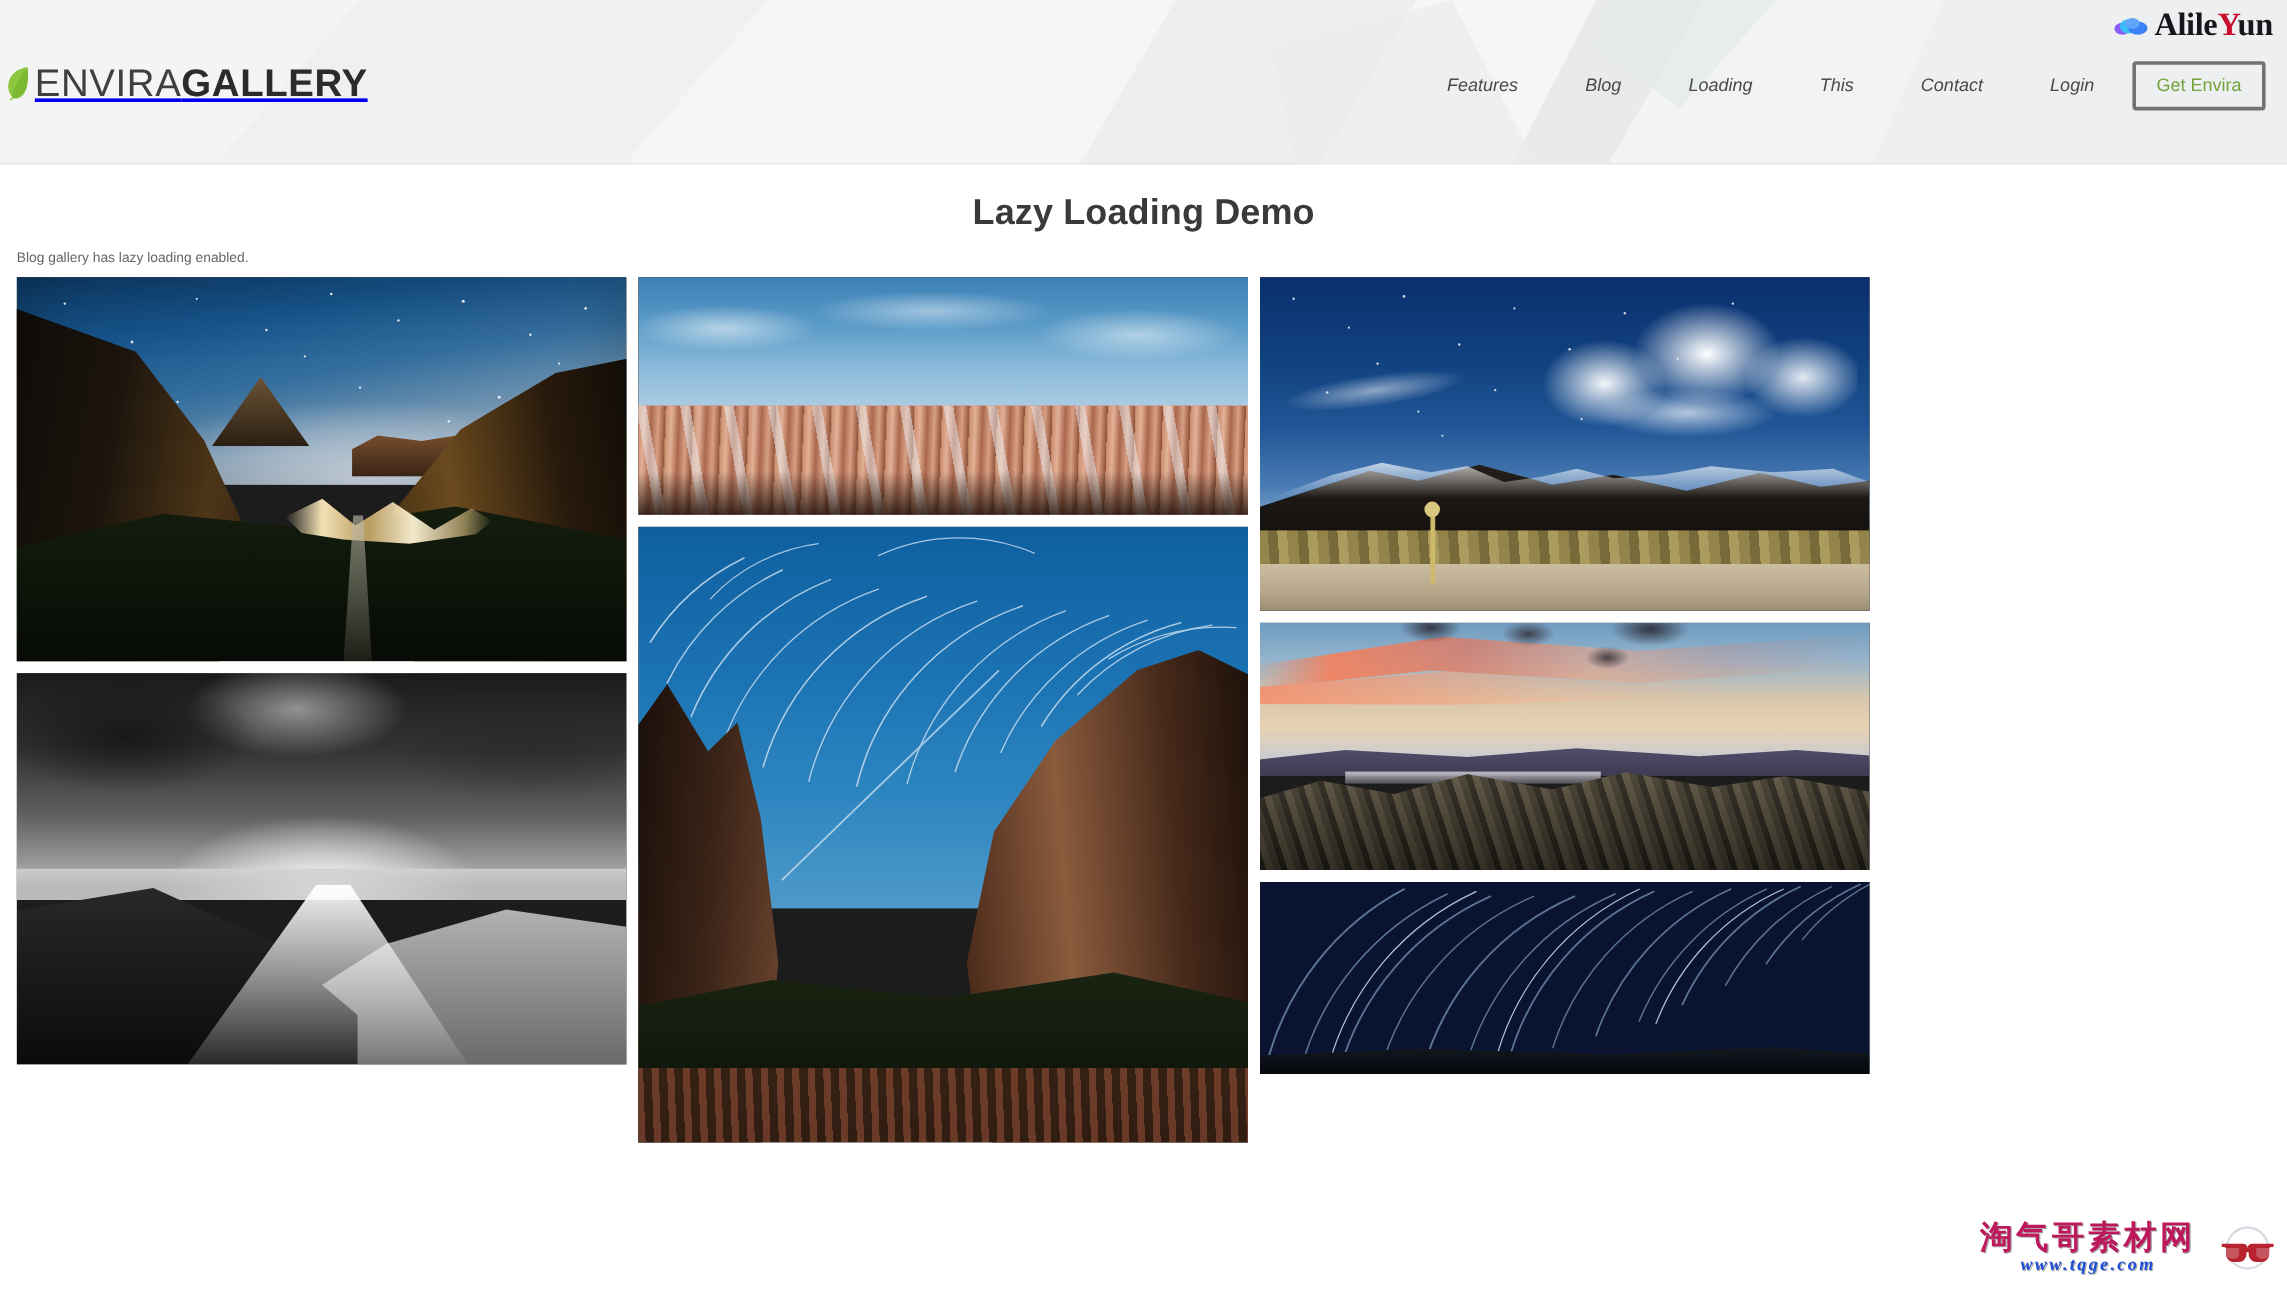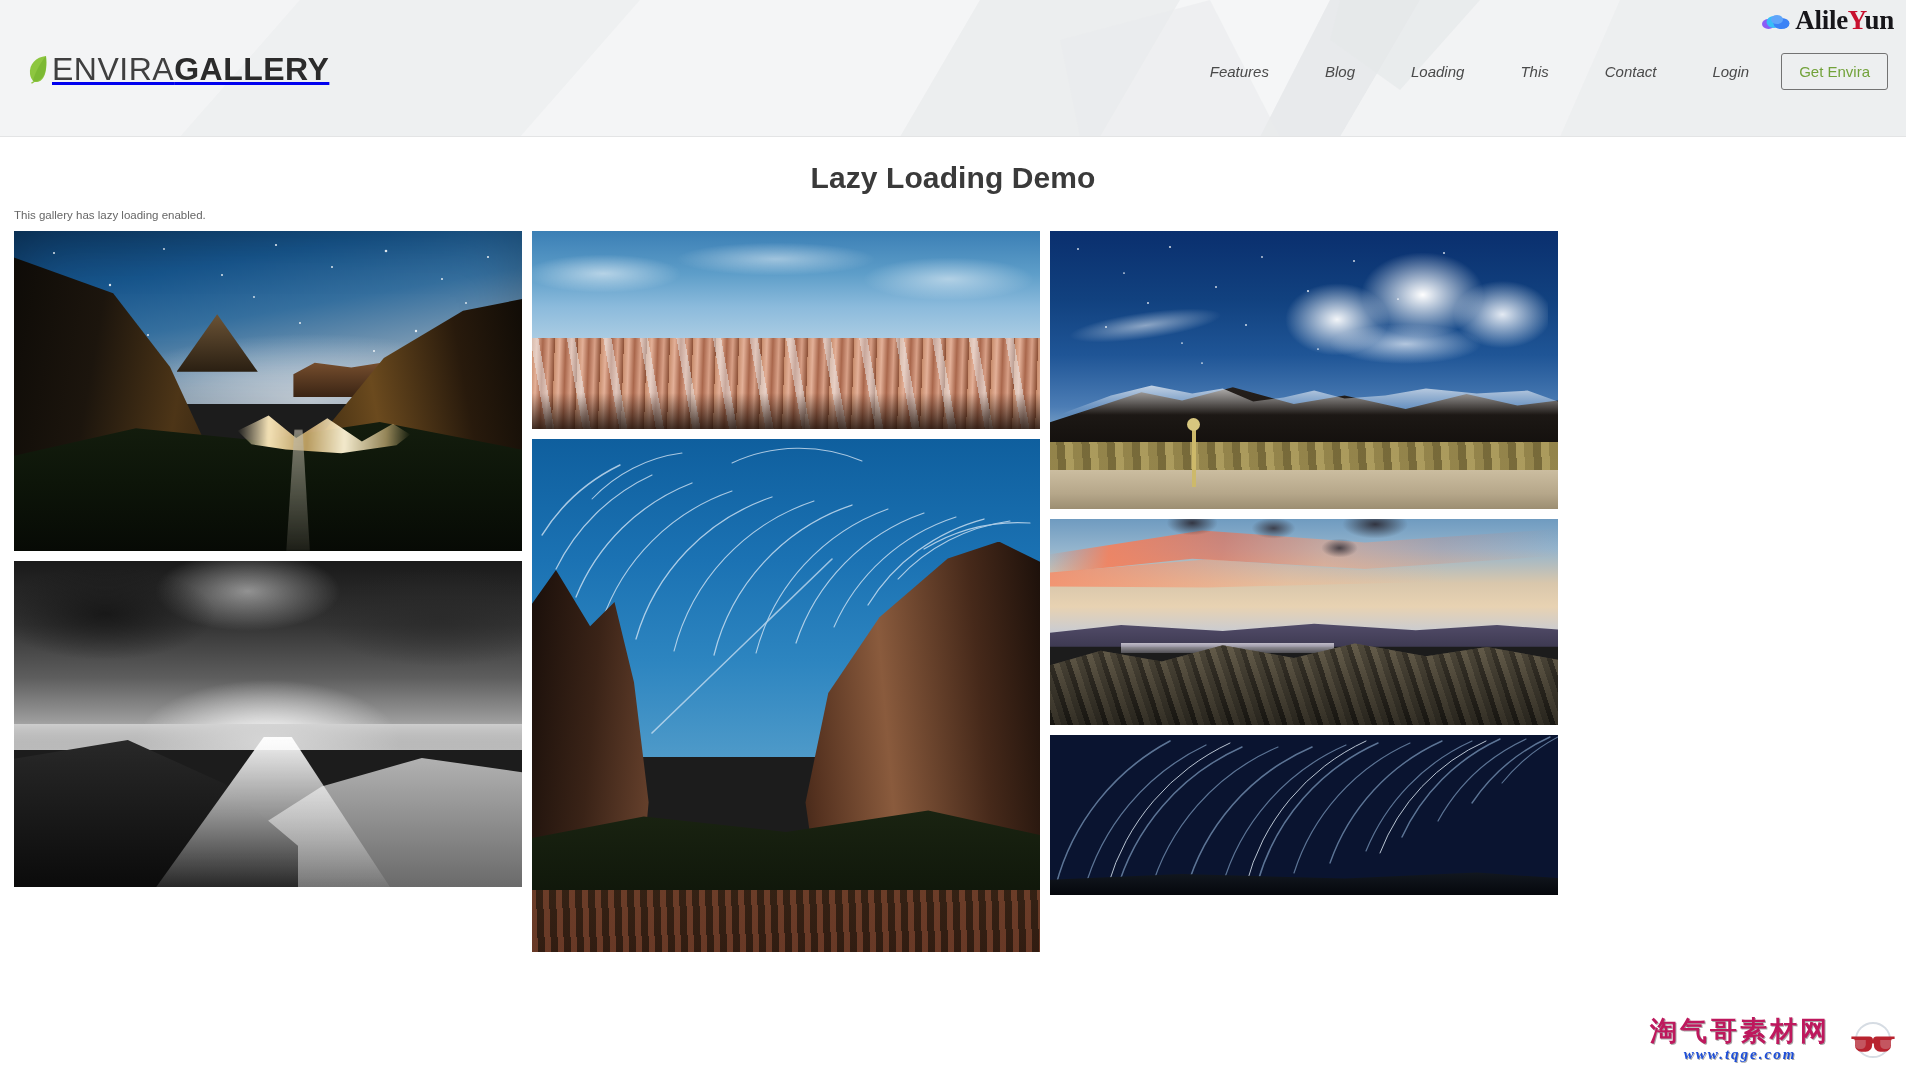--- a/index.html
+++ b/index.html
@@ -29,21 +29,21 @@
     pointer-events: none;
   }
   .header-inner {
     position: relative;
     z-index: 2;
     width: 100%;
     height: 100%;
     display: flex;
     align-items: center;
     justify-content: space-between;
-    padding: 0 18px 0 27px;
+    padding: 0 18px 0 4px;
   }
 
   
   .logo {
     display: flex;
     align-items: center;
     gap: 3px;
     user-select: none;
     margin-top: 2px;
   }
@@ -78,21 +78,21 @@
     color: #4a4a4a;
     text-decoration: none;
     white-space: nowrap;
   }
   .cta-button {
     margin-left: 12px;
     padding: 9px 17px;
     font-size: 15px;
     color: #72a23a;
     background: transparent;
-    border: 1px solid #737373;
+    border: 3px solid #737373;
     border-radius: 3px;
     cursor: pointer;
     white-space: nowrap;
     font-family: inherit;
   }
 
   
   .aliyun-mark {
     position: absolute;
     top: 7px;
@@ -513,21 +513,21 @@
     </nav>
 
   </div>
 </header>
 
 <main class="page-main">
 
   <h1 class="page-title">Lazy Loading Demo</h1>
 
 
-  <p class="gallery-note">This gallery has lazy loading enabled.</p>
+  <p class="gallery-note">Blog gallery has lazy loading enabled.</p>
 
   <section class="gallery">
 
     <div class="gallery-col col-1">
 
       <a class="tile t-zion-night" href="#">
         <span class="sky"></span>
         <svg class="stars" viewBox="0 0 508 180" preserveAspectRatio="none">
           <g fill="#ffffff" opacity=".85">
             <circle cx="40" cy="22" r="1"></circle>

